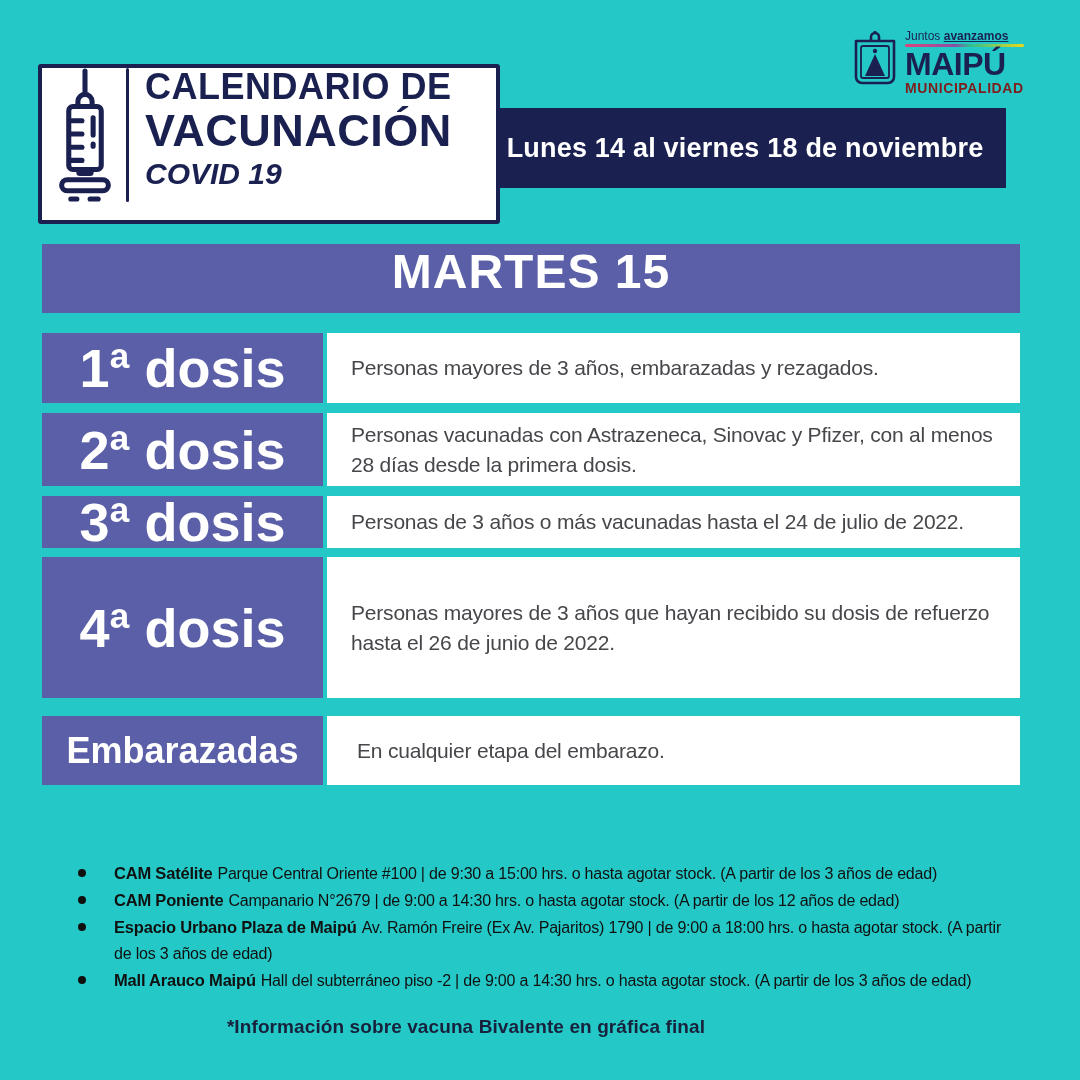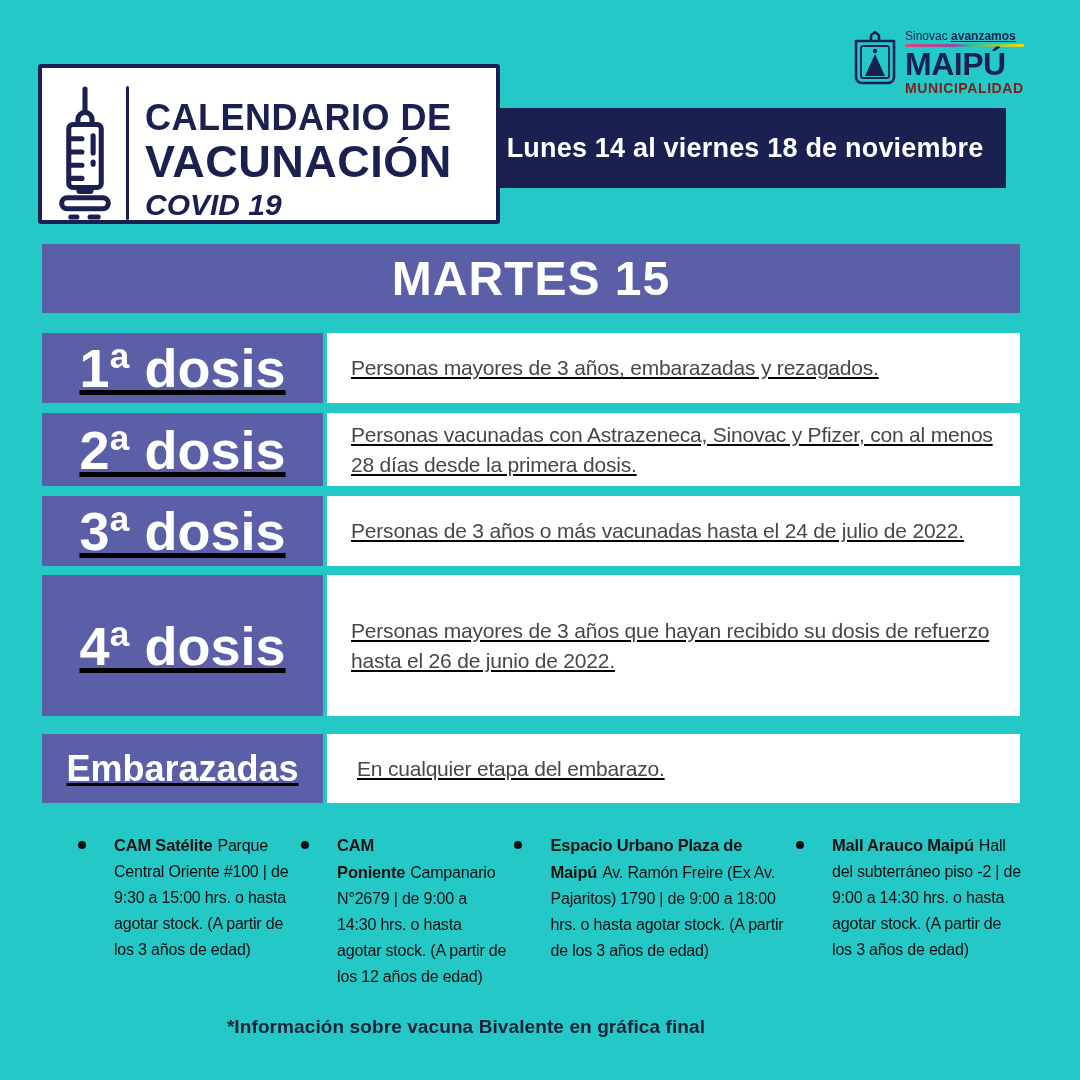--- a/index.html
+++ b/index.html
@@ -11,21 +11,21 @@
     overflow: hidden;
   }
   .abs { position: absolute; }
 
   
   .title-box {
     left: 38px; top: 64px; width: 462px; height: 160px;
     background: #FFFFFF;
     border: 4px solid #1A2150;
     border-radius: 3px;
-    display: flex; align-items: flex-end;
+    display: flex; align-items: flex-start;
     padding: 0 10px 0 12px;
     z-index: 3;
   }
   .syringe-wrap { width: 62px; display: flex; justify-content: center; }
   .title-divider {
     width: 3px; height: 134px; background: #1A2150;
     margin: 0 16px 0 10px; border-radius: 2px;
   }
   .title-text { display: flex; flex-direction: column; color: #1A2150; }
   .title-l1 { font-size: 36px; font-weight: 700; letter-spacing: 0.5px; line-height: 1.08; }
@@ -53,50 +53,50 @@
     width: 100%; height: 3px; margin: 1px 0 1px 0; border-radius: 2px;
     background: linear-gradient(90deg, #E0457B 0%, #8A4FA3 42%, #2FBF8F 55%, #EFD915 100%);
   }
   .logo-city { font-size: 32px; font-weight: 700; color: #1A2150; letter-spacing: -0.5px; line-height: 1.0; }
   .logo-sub { font-size: 14px; font-weight: 700; color: #7f1d1d; letter-spacing: 0.6px; line-height: 1.15; }
 
   
   .day-banner {
     left: 42px; top: 244px; width: 978px; height: 69px;
     background: #5A5FA7;
-    display: flex; align-items: center; justify-content: center;
+    display: flex; justify-content: center;
   }
   .day-banner span { color: #FFFFFF; font-size: 48px; font-weight: 700; letter-spacing: 1px; }
 
   
   .rows { left: 42px; top: 333px; width: 978px; display: flex; flex-direction: column; }
-  .row { display: flex; width: 100%; text-decoration: underline; }
+  .row { display: flex; width: 100%; }
   .row-label {
     width: 281px; flex: 0 0 281px; background: #5A5FA7;
     display: flex; align-items: center; justify-content: center;
     color: #FFFFFF; font-weight: 700; font-size: 54px; letter-spacing: 0;
   }
   .row-content {
     flex: 1; margin-left: 4px; background: #FFFFFF;
     display: flex; align-items: center;
     padding: 6px 8px 6px 24px;
   }
   .row-content p {
     font-size: 21px; letter-spacing: -0.2px; line-height: 1.4; color: #46464B;
   }
   .row-1 { height: 70px; margin-bottom: 10px; }
   .row-2 { height: 73px; margin-bottom: 10px; }
-  .row-3 { height: 70px; margin-bottom: 9px; text-align: center; }
+  .row-3 { height: 52px; margin-bottom: 9px; text-align: center; }
   .row-4 { height: 141px; margin-bottom: 18px; border-radius: 29px; }
   .row-5 { height: 69px; }
   .row-5 .row-label { font-size: 36px; }
   .row-5 .row-content { padding-left: 30px; }
 
   
-  .locations { left: 72px; top: 832px; width: 950px; display: flex; flex-direction: row; }
+  .locations { left: 72px; top: 860px; width: 950px; display: flex; flex-direction: column; }
   .loc-item { display: flex; align-items: flex-start; }
   .loc-dot {
     width: 8px; height: 8px; flex: 0 0 8px; border-radius: 50%;
     background: #101010; margin: 9px 28px 0 6px;
   }
   .loc-text { flex: 1; font-size: 16px; line-height: 26px; letter-spacing: -0.2px; color: #101010; }
   .loc-name { font-weight: 700; font-size: 16.5px; margin-right: 5px; }
 
   
   .footer {
@@ -144,21 +144,21 @@
     <svg width="46" height="58" viewBox="0 0 46 58" fill="none" stroke="#1A2150" stroke-width="2.6" stroke-linejoin="round">
       <path d="M19 11 v-4 a4 4 0 0 1 8 0 v4"></path>
       <line x1="23" y1="3" x2="23" y2="1"></line>
       <path d="M4 11 h38 v36 a6 6 0 0 1 -6 6 h-26 a6 6 0 0 1 -6 -6 z"></path>
       <rect x="9" y="16" width="28" height="32" rx="2" stroke-width="1.8"></rect>
       <path d="M13 46 L23 24 L33 46 Z" fill="#1A2150" stroke="none"></path>
       <circle cx="23" cy="21" r="2.2" fill="#1A2150" stroke="none"></circle>
     </svg>
   </div>
   <div class="logo-text">
-    <span class="tagline"><span>Sinovac</span> <span class="t-bold">avanzamos</span></span>
+    <span class="tagline"><span>Juntos</span> <span class="t-bold">avanzamos</span></span>
     <span class="tagline-underline"></span>
     <span class="logo-city">MAIPÚ</span>
     <span class="logo-sub">MUNICIPALIDAD</span>
   </div>
 </div>
 
 <div class="abs day-banner">
   <span>MARTES 15</span>
 </div>
 

